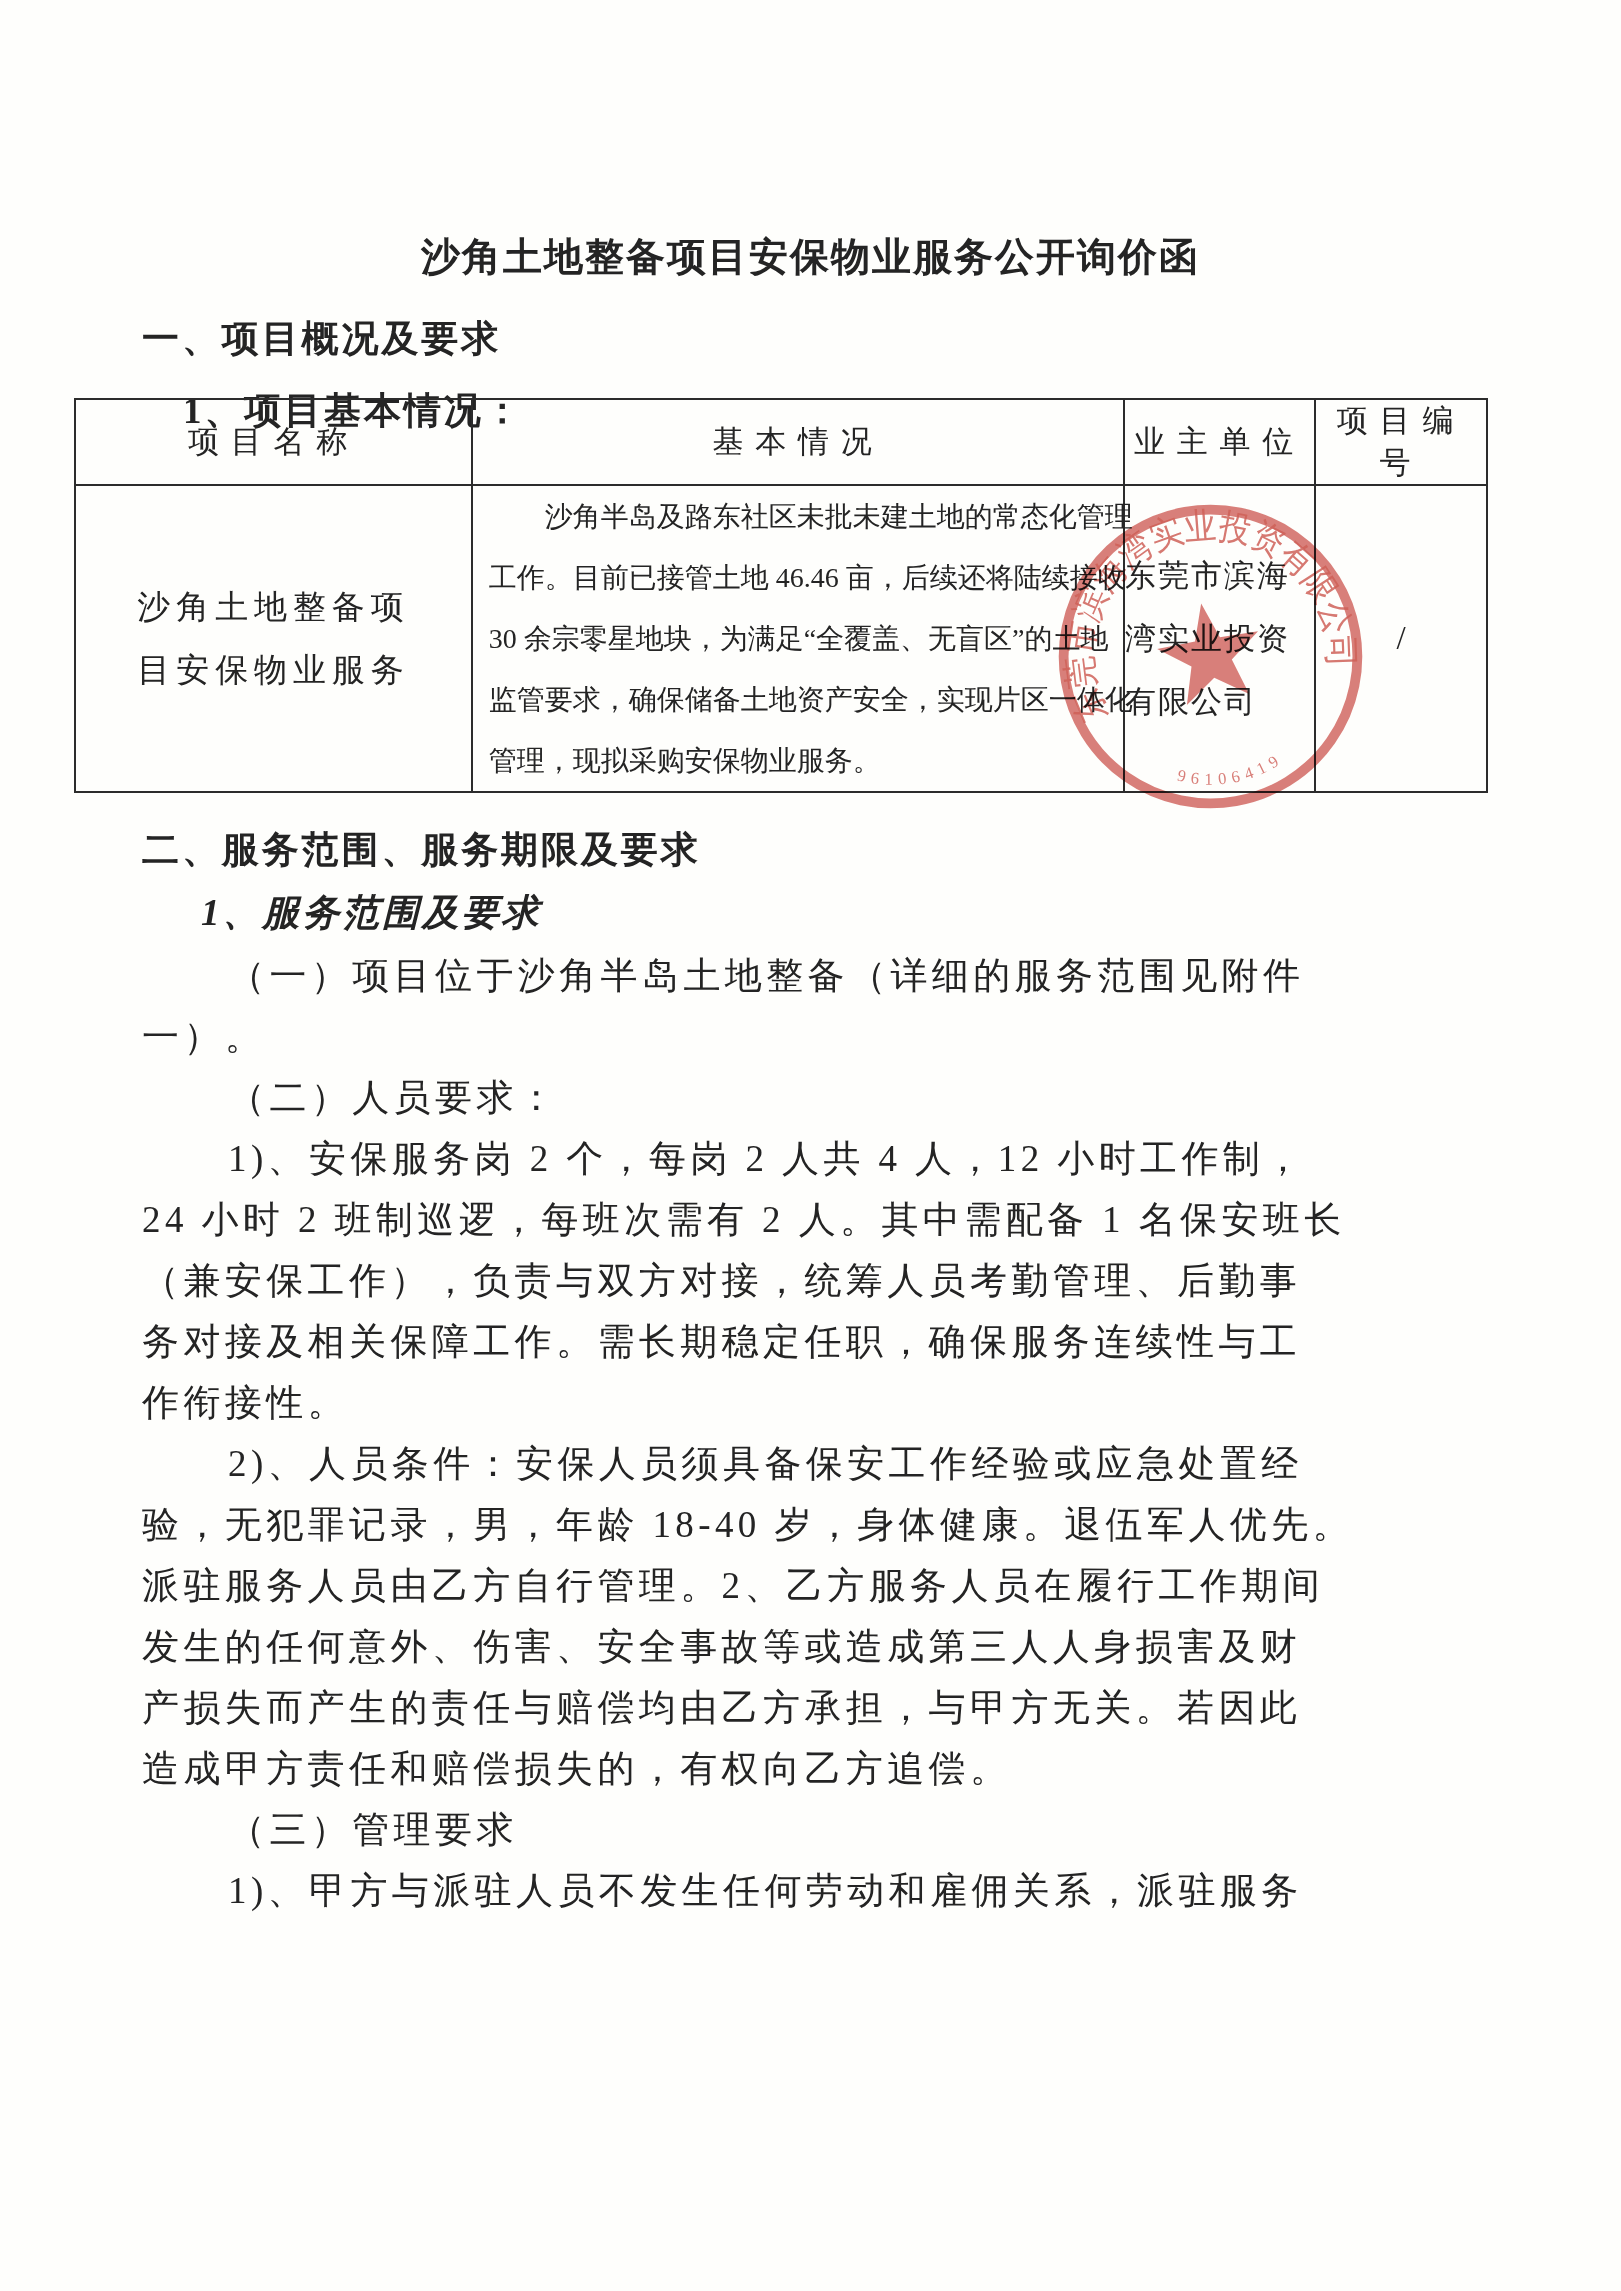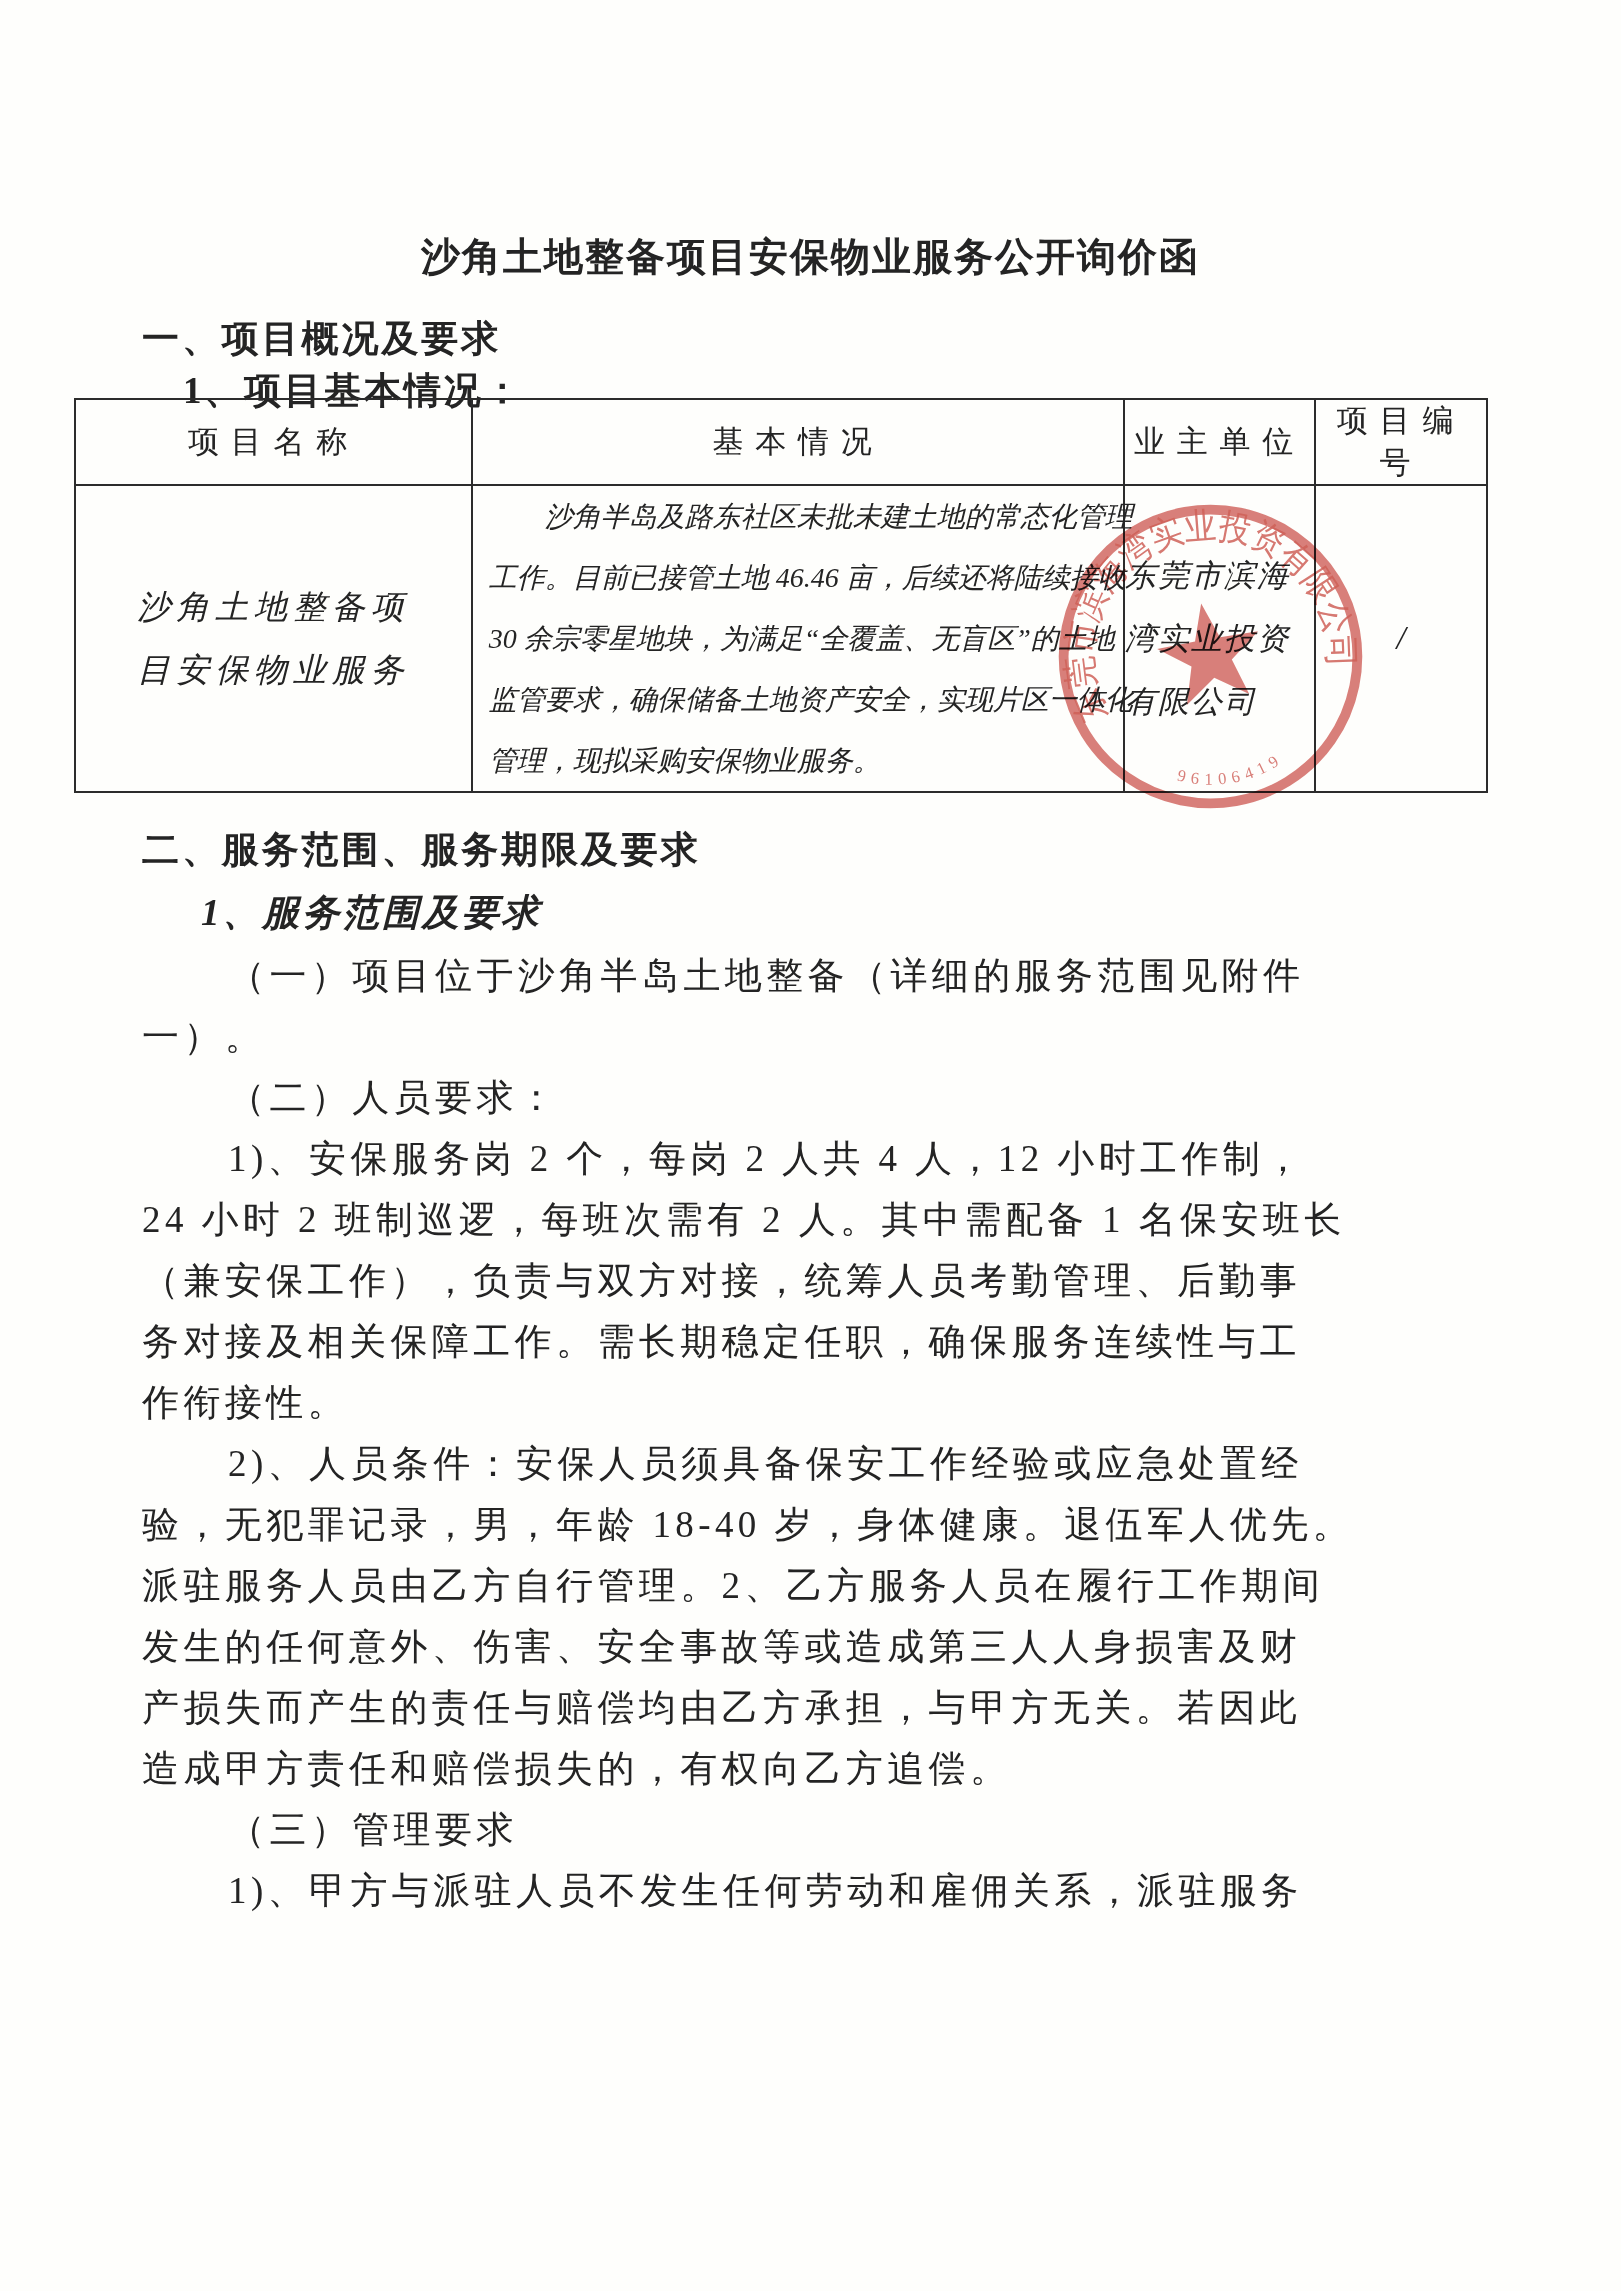--- a/index.html
+++ b/index.html
@@ -13,21 +13,21 @@
     overflow:hidden;
   }
   .doc-title{
     position:absolute;top:230px;left:0;width:100%;
     text-align:center;font-size:39px;font-weight:bold;letter-spacing:2px;
   }
   .h-sec{
     position:absolute;font-size:37px;font-weight:bold;letter-spacing:2.9px;white-space:nowrap;
   }
   .h-sec1{top:314px;left:142px;}
-  .h-sub1{top:366px;left:183px;}
+  .h-sub1{top:386px;left:183px;}
   .h-sec2{top:825px;left:142px;}
   .h-sub2{top:888px;left:201px;font-style:italic;}
 
   table.doc-table{
     position:absolute;top:398px;left:74px;width:1411px;
     border-collapse:collapse;table-layout:fixed;
     border:2.9px solid #2c2c2c;
   }
   .doc-table th,.doc-table td{
     border:2px solid #2c2c2c;
@@ -35,21 +35,21 @@
     vertical-align:middle;
     padding:0;
   }
   .col-name{width:397px;}
   .col-info{width:652px;}
   .col-owner{width:191px;}
   .col-num{width:172px;}
   .doc-table thead th{
     height:84px;font-size:31px;letter-spacing:11.8px;text-align:center;
   }
-  .doc-table tbody td{height:304px;font-style:italic;}
+  .doc-table tbody td{height:304px;}
   td.cell-name{text-align:center;font-size:33px;letter-spacing:5.9px;line-height:63px;}
   td.cell-info{font-size:28px;line-height:61px;padding:0 15.7px;}
   td.cell-info .tline{white-space:nowrap;}
   td.cell-info .tline.first{text-indent:2em;}
   td.cell-owner{text-align:left;font-size:31px;letter-spacing:2px;line-height:63px;}
   td.cell-num{text-align:center;font-size:33px;}
 
   .bodytext{
     position:absolute;top:945px;left:142px;width:1353px;
     font-size:37px;line-height:61px;letter-spacing:4.4px;

